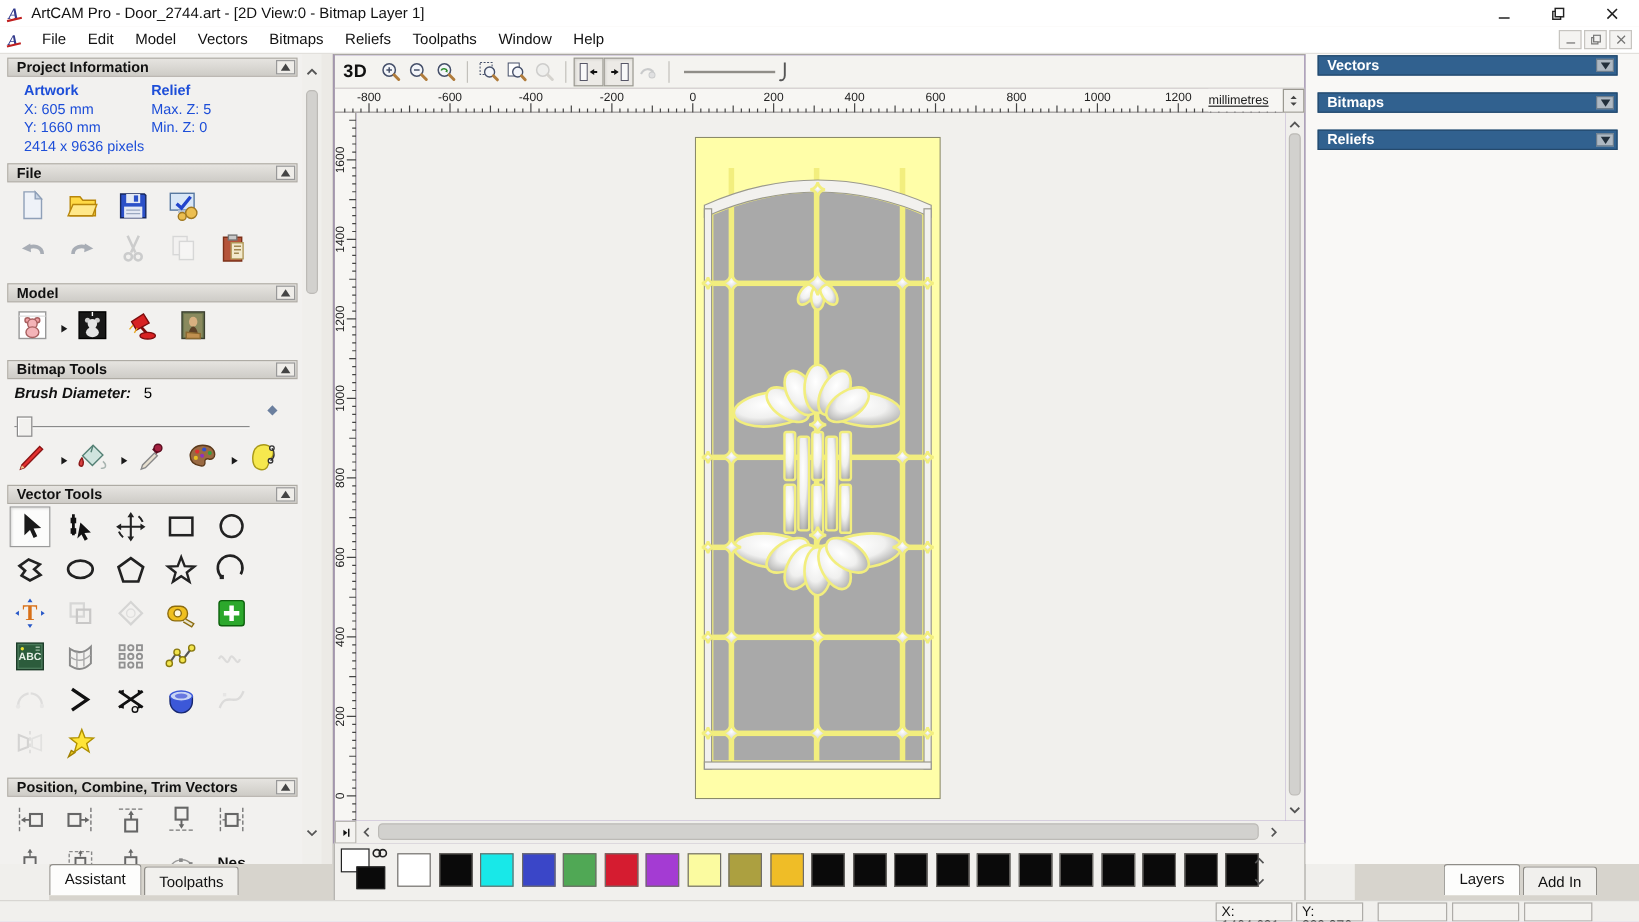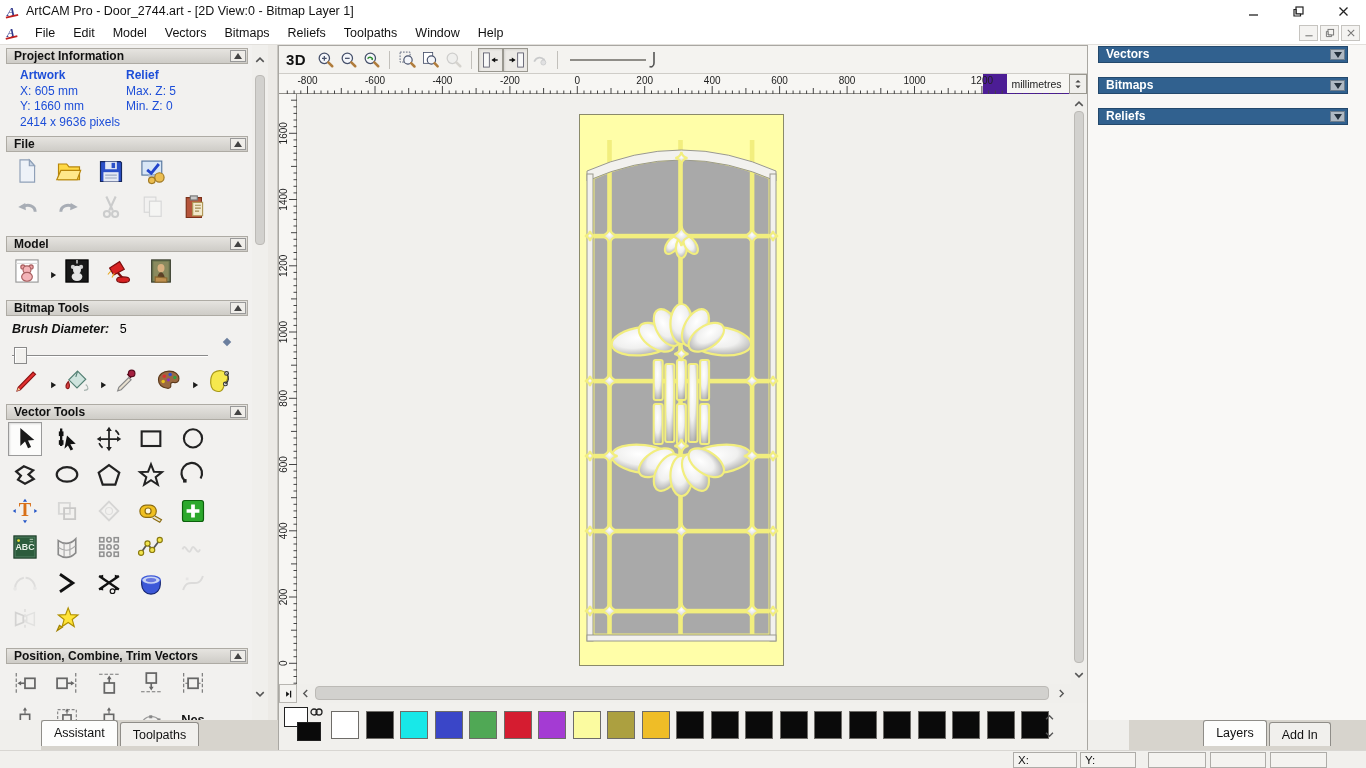--- a/index.html
+++ b/index.html
@@ -88,25 +88,25 @@
   .t3d { font-size:15px; font-weight:bold; color:#111; margin:0 8px 0 7px; letter-spacing:0.5px; }
   .titem { width:23px; height:24px; display:flex; align-items:center; justify-content:center; }
   .titem svg { width:20px; height:20px; }
   .titem.dis { opacity:.5; filter:grayscale(.7); }
   .titem.pressed { border:1px solid #9a9890; background:#eceae6; box-shadow:inset 1px 1px 2px #00000018; width:25px; }
   .tsep { width:1px; height:18px; background:#c2c0bb; margin:0 6px; }
   .tslider { position:relative; width:88px; height:24px; margin-left:6px; }
   .tslider .line { position:absolute; left:0; top:11px; width:76px; height:2px; background:#8f8d88; }
   .tslider svg { position:absolute; right:0; top:1px; width:12px; height:22px; }
 
-  .hruler { position:absolute; left:0; top:28px; width:704px; height:20px; background:#f7f6f3;
+  .hruler { position:absolute; left:0; top:28px; width:808px; height:20px; background:#f7f6f3;
     border-bottom:1px solid #8f8d88;text-align:right; }
   .hruler svg { width:808px; height:20px; }
   .units-box { position:absolute; left:728px; top:28px; width:62px; height:19px; background:#f7f6f3;
-    font-size:10.5px; text-align:center; padding:4px 3px 0 0; color:#222; }
+    font-size:10.5px; text-align:left; padding:4px 3px 0 0; color:#222;text-decoration:underline; }
   .spin-btn { position:absolute; left:790px; top:28px; width:18px; height:20px; background:#f0efec;
     border:1px solid #9a9890; display:flex; align-items:center; justify-content:center; }
   .spin-btn svg { width:12px; height:12px; }
 
   .vruler { position:absolute; left:0; top:48px; width:18px; height:590px; background:#f7f6f3;
     border-right:1px solid #8f8d88; }
   .vruler svg { width:18px; height:590px; }
   .viewport { position:absolute; left:18px; top:48px; width:774px; height:590px; background:#f1f0ed; overflow:hidden; }
   .door { position:absolute; left:282px; top:20px; width:205px; height:552px; }
 

